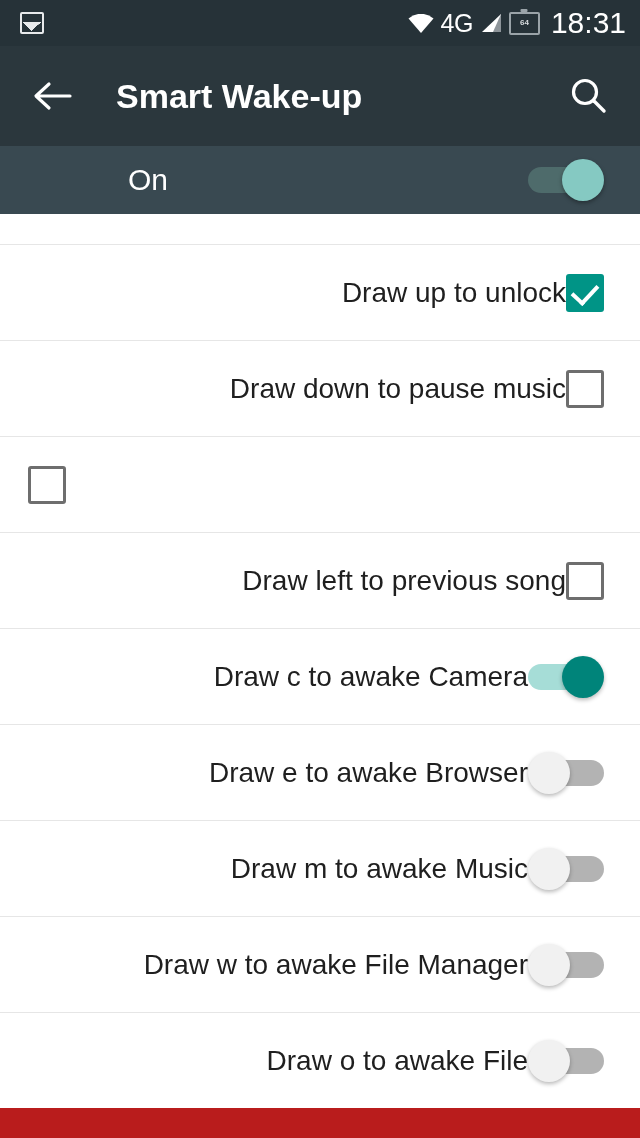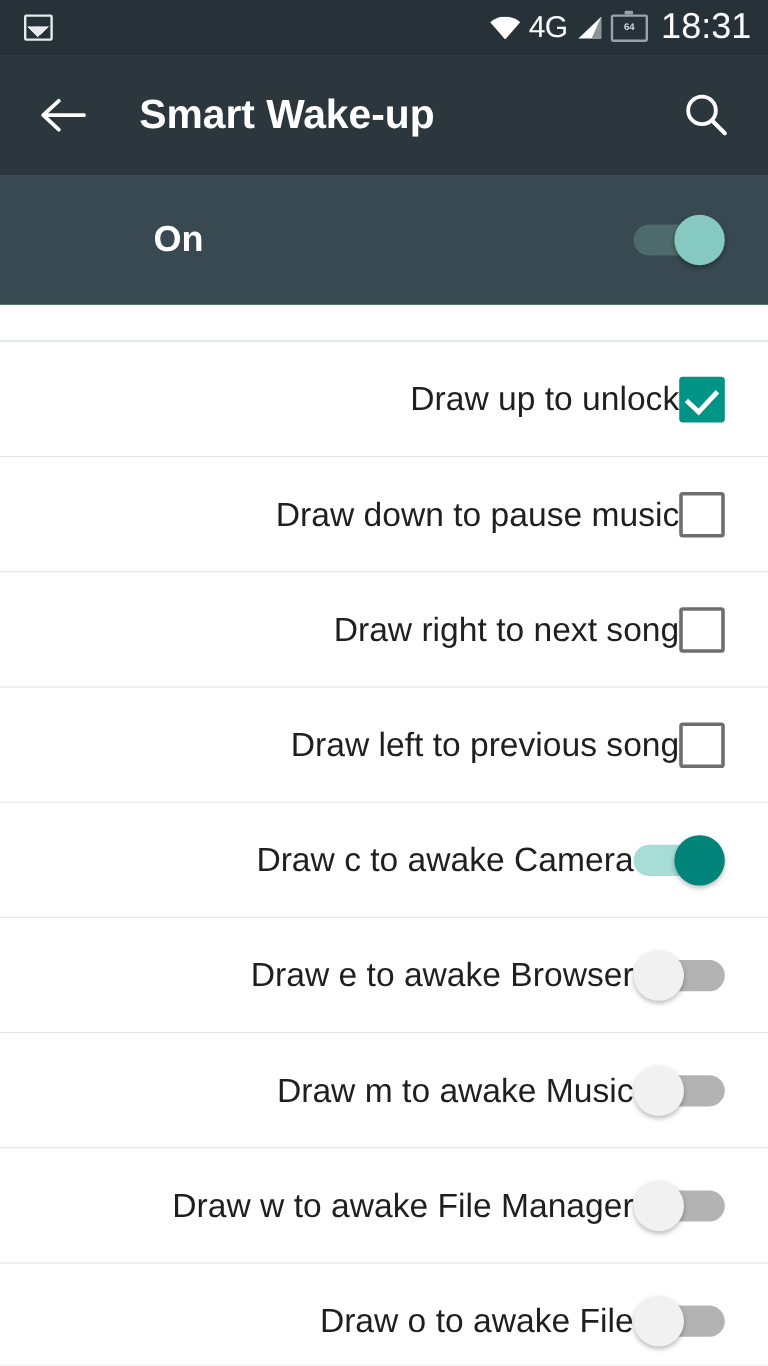--- a/index.html
+++ b/index.html
@@ -2,21 +2,21 @@
 <html><head>
 <meta charset="utf-8">
 <style>
   * { box-sizing: border-box; margin: 0; padding: 0; }
   html, body {
     width: 640px; height: 1138px;
     background: #ffffff;
     font-family: "Liberation Sans", sans-serif;
     overflow: hidden;
   }
-  #screen { position: relative; width: 640px; height: 1138px; background: #15803d; }
+  #screen { position: relative; width: 640px; height: 1138px; background: #b91c1c; }
 
   
   .statusbar {
     height: 46px; background: #263238;
     display: flex; align-items: center; justify-content: space-between;
     padding: 0 14px 0 20px;
   }
   .status-left { display: flex; align-items: center; gap: 10px; }
   .status-right { display: flex; align-items: center; gap: 7px; }
   .img-icon {
@@ -51,22 +51,22 @@
   }
   .back-btn { width: 56px; height: 56px; display: flex; align-items: center; justify-content: center; flex: 0 0 auto; cursor: pointer; }
   .title {
     color: #ffffff; font-size: 34px; font-weight: 700; margin-left: 36px; flex: 1 1 auto;
     white-space: nowrap; overflow: hidden;
   }
   .search-btn { width: 56px; height: 56px; display: flex; align-items: center; justify-content: center; flex: 0 0 auto; cursor: pointer; }
 
   
   .master-row {
-    height: 108px; background: #394951;
-    display: flex; align-items: center; padding: 0 36px 0 128px; font-weight: bold;
+    height: 68px; background: #394951;
+    display: flex; align-items: center; padding: 0 36px 0 128px;
   }
   .master-label { color: #ffffff; font-size: 30px; flex: 1 1 auto; }
 
   .sw-master { position: relative; width: 76px; height: 38px; flex: 0 0 auto; cursor: pointer; }
   .sw-master .track {
     position: absolute; left: 0; top: 6px; width: 66px; height: 26px;
     background: #4e6b6b; border-radius: 13px;
   }
   .sw-master .knob {
     position: absolute; right: 0; top: 0; width: 42px; height: 42px; margin-top: -2px;
@@ -160,21 +160,20 @@
   <div class="list" id="list">
       <div class="row">
         <span class="row-label">Draw up to unlock</span>
         <span class="cb on"></span>
       </div>
       <div class="row">
         <span class="row-label">Draw down to pause music</span>
         <span class="cb off"></span>
       </div>
       <div class="row">
-        <span class="row-label">Draw right to next song</span>
         <span class="cb off"></span>
       </div>
       <div class="row">
         <span class="row-label">Draw left to previous song</span>
         <span class="cb off"></span>
       </div>
       <div class="row">
         <span class="row-label">Draw c to awake Camera</span>
         <span class="sw on">
           <span class="track"></span>

